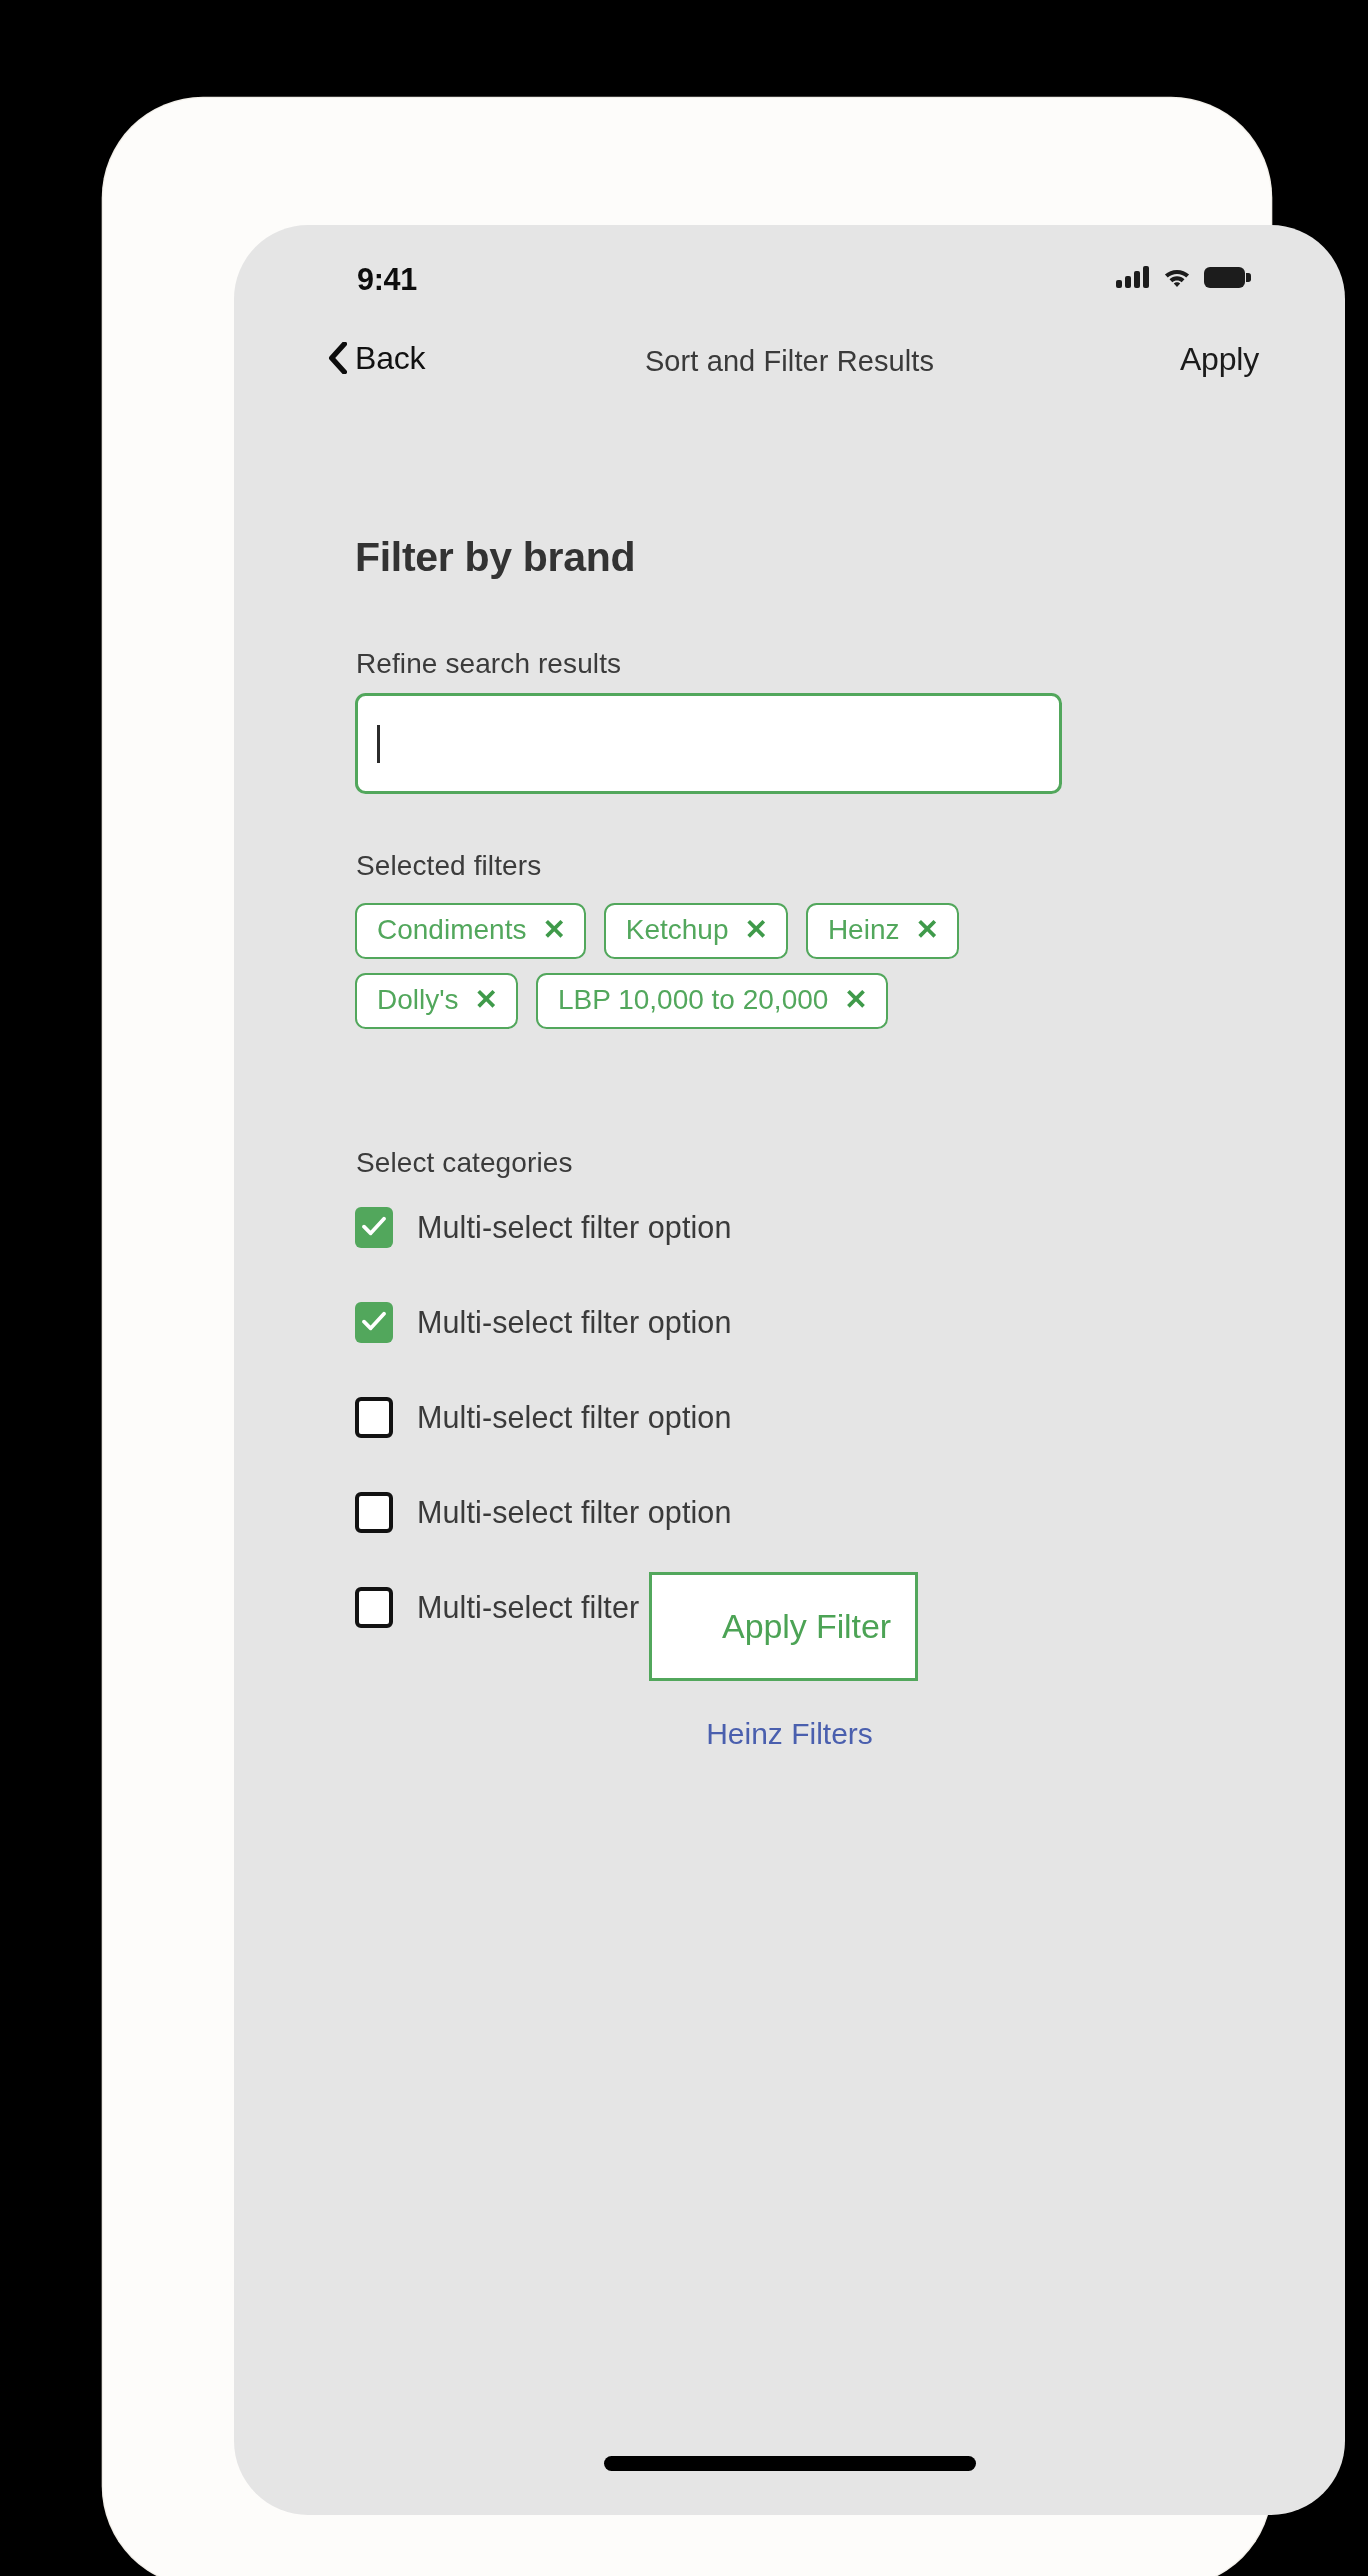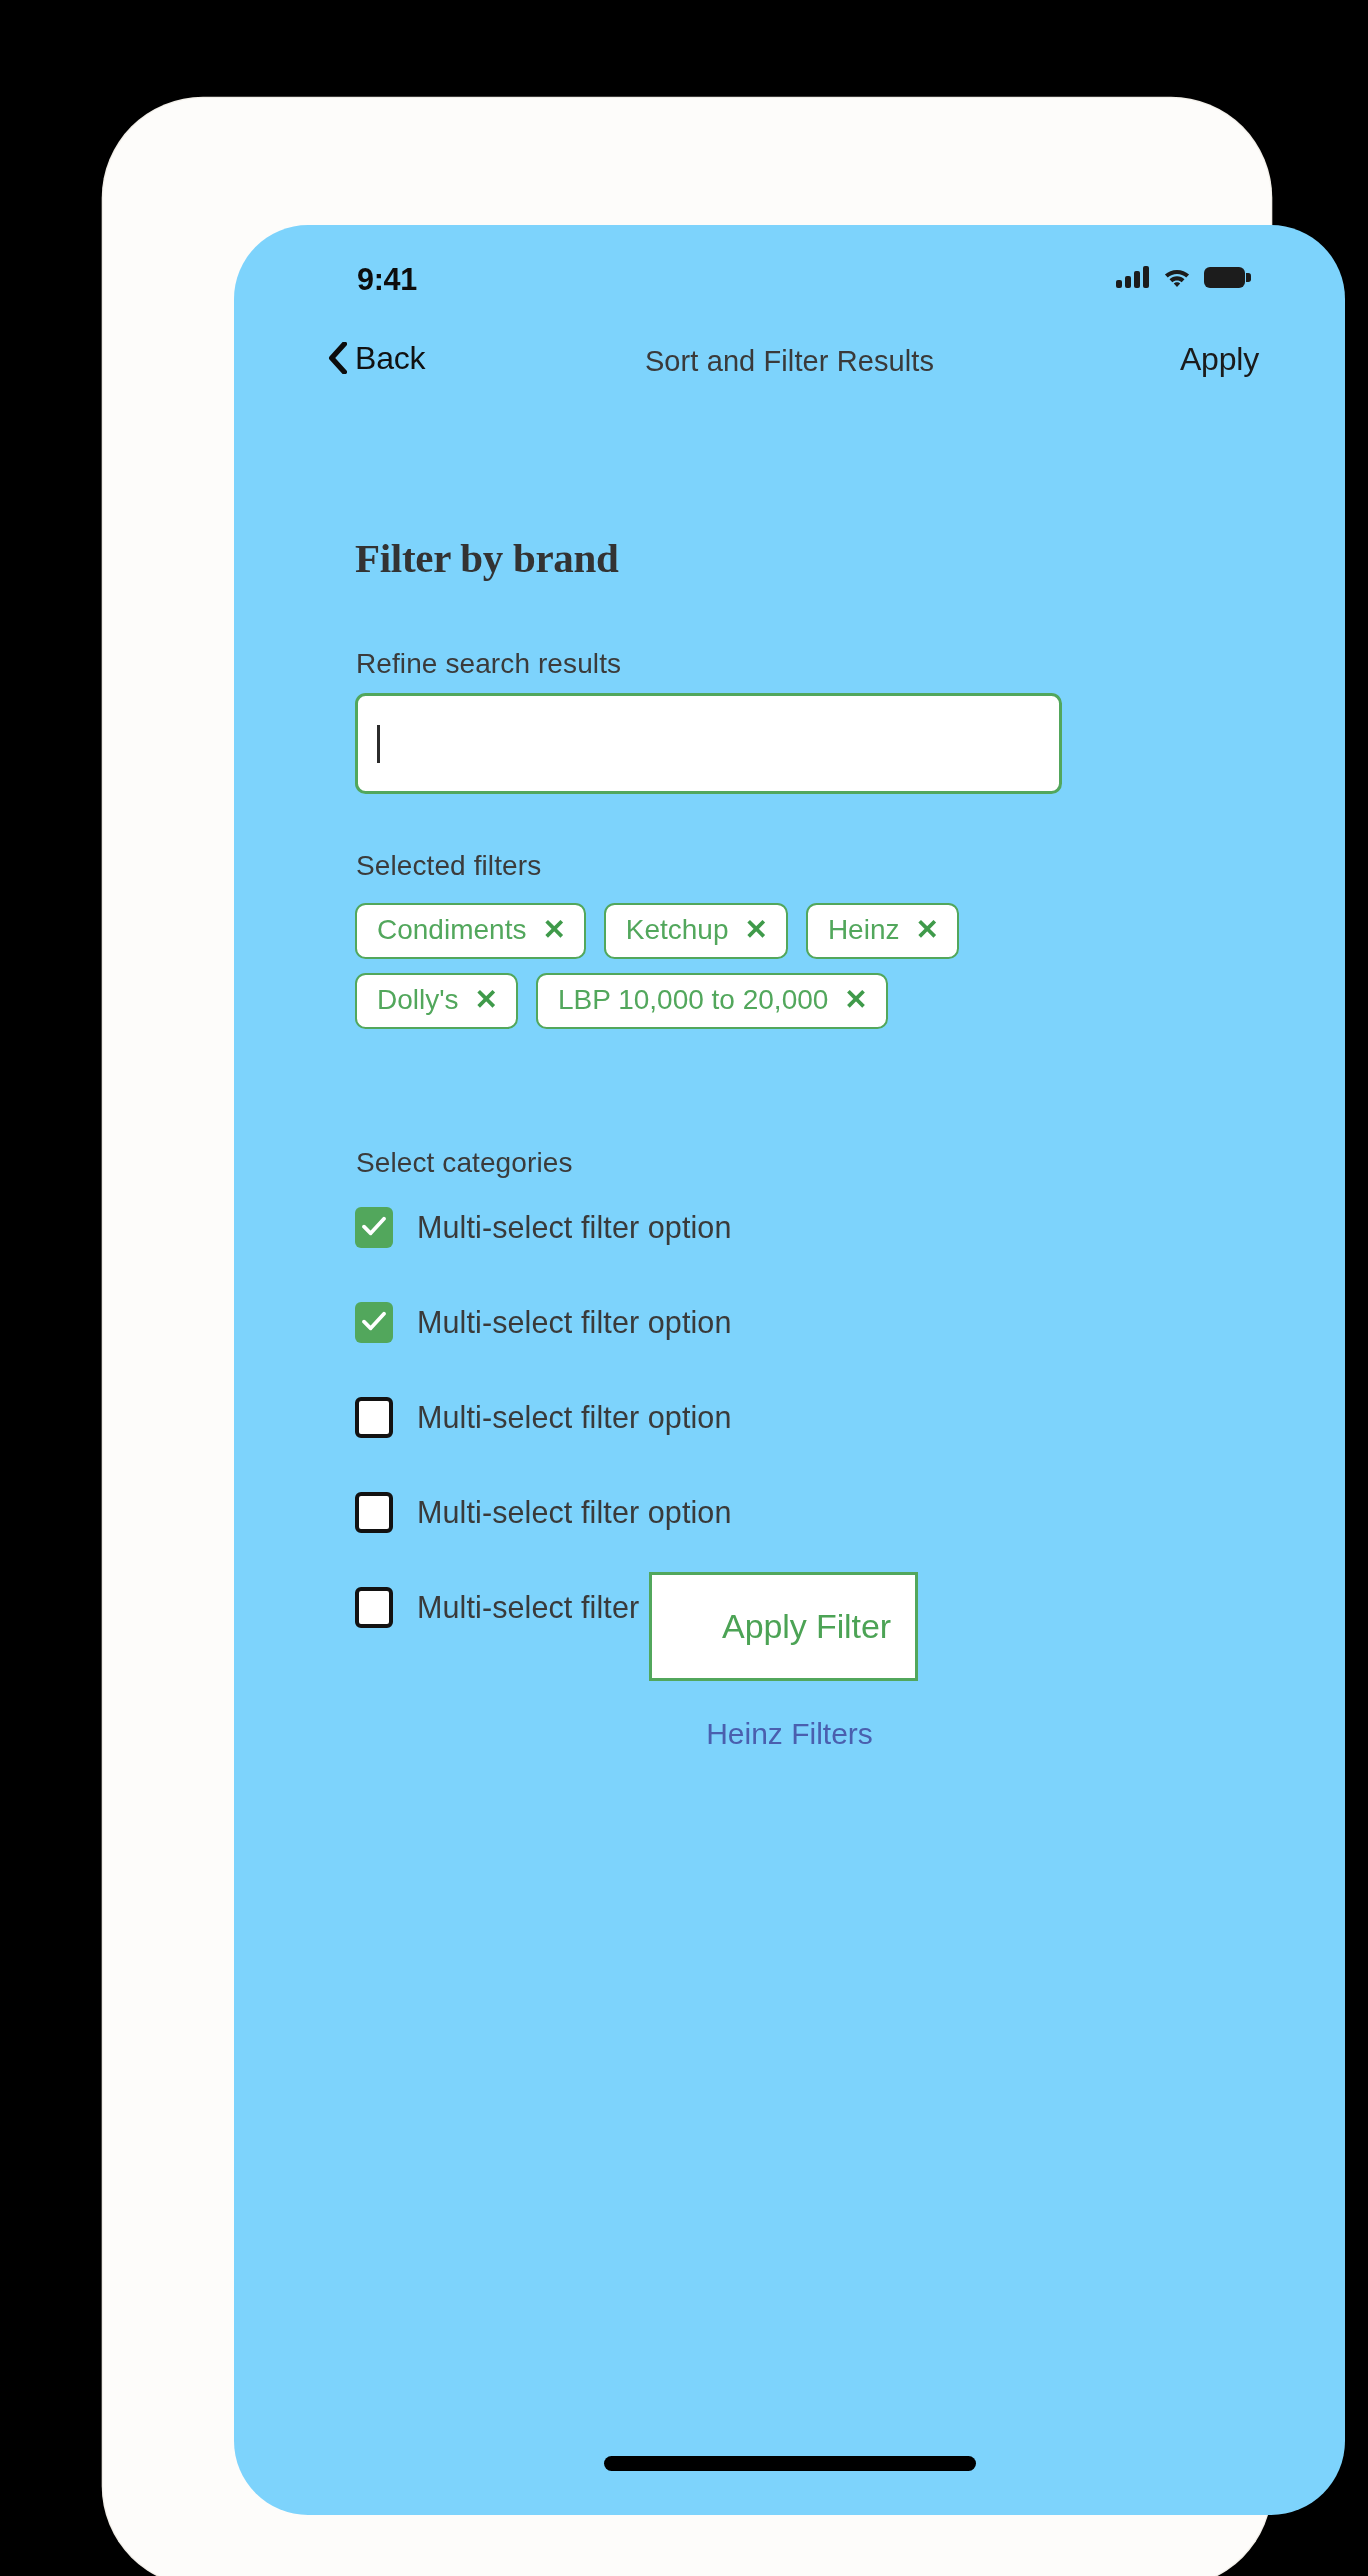--- a/index.html
+++ b/index.html
@@ -33,21 +33,21 @@
     border-radius: 100px;
     box-shadow: 0 0 0 1.3px #f2efe9;
   }
 
   .phone-screen {
     position: absolute;
     left: 131px;
     top: 127px;
     width: 1111px;
     height: 2290px;
-    background: #7dd3fc;
+    background: #e5e5e5;
     border-radius: 74px;
     overflow: hidden;
   }
 
   
   .side-btn {
     position: absolute;
     background: #fdfcfa;
     border-radius: 9.3px;
   }
@@ -179,21 +179,20 @@
     left: 0; top: 186px;
     width: 1111px;
   }
   .page-title {
     position: absolute;
     left: 121px; top: 123px;
     font-size: 41px;
     font-weight: 700;
     color: #333333;
     letter-spacing: -0.3px;
-    font-family: Liberation Serif, serif;
   }
 
   .field-label {
     font-size: 28px;
     color: #3b3b3b;
     letter-spacing: 0.1px;
   }
   .lbl-refine   { position: absolute; left: 122px; top: 237px; }
   .lbl-selected { position: absolute; left: 122px; top: 439px; }
   .lbl-categories { position: absolute; left: 122px; top: 736px; }

